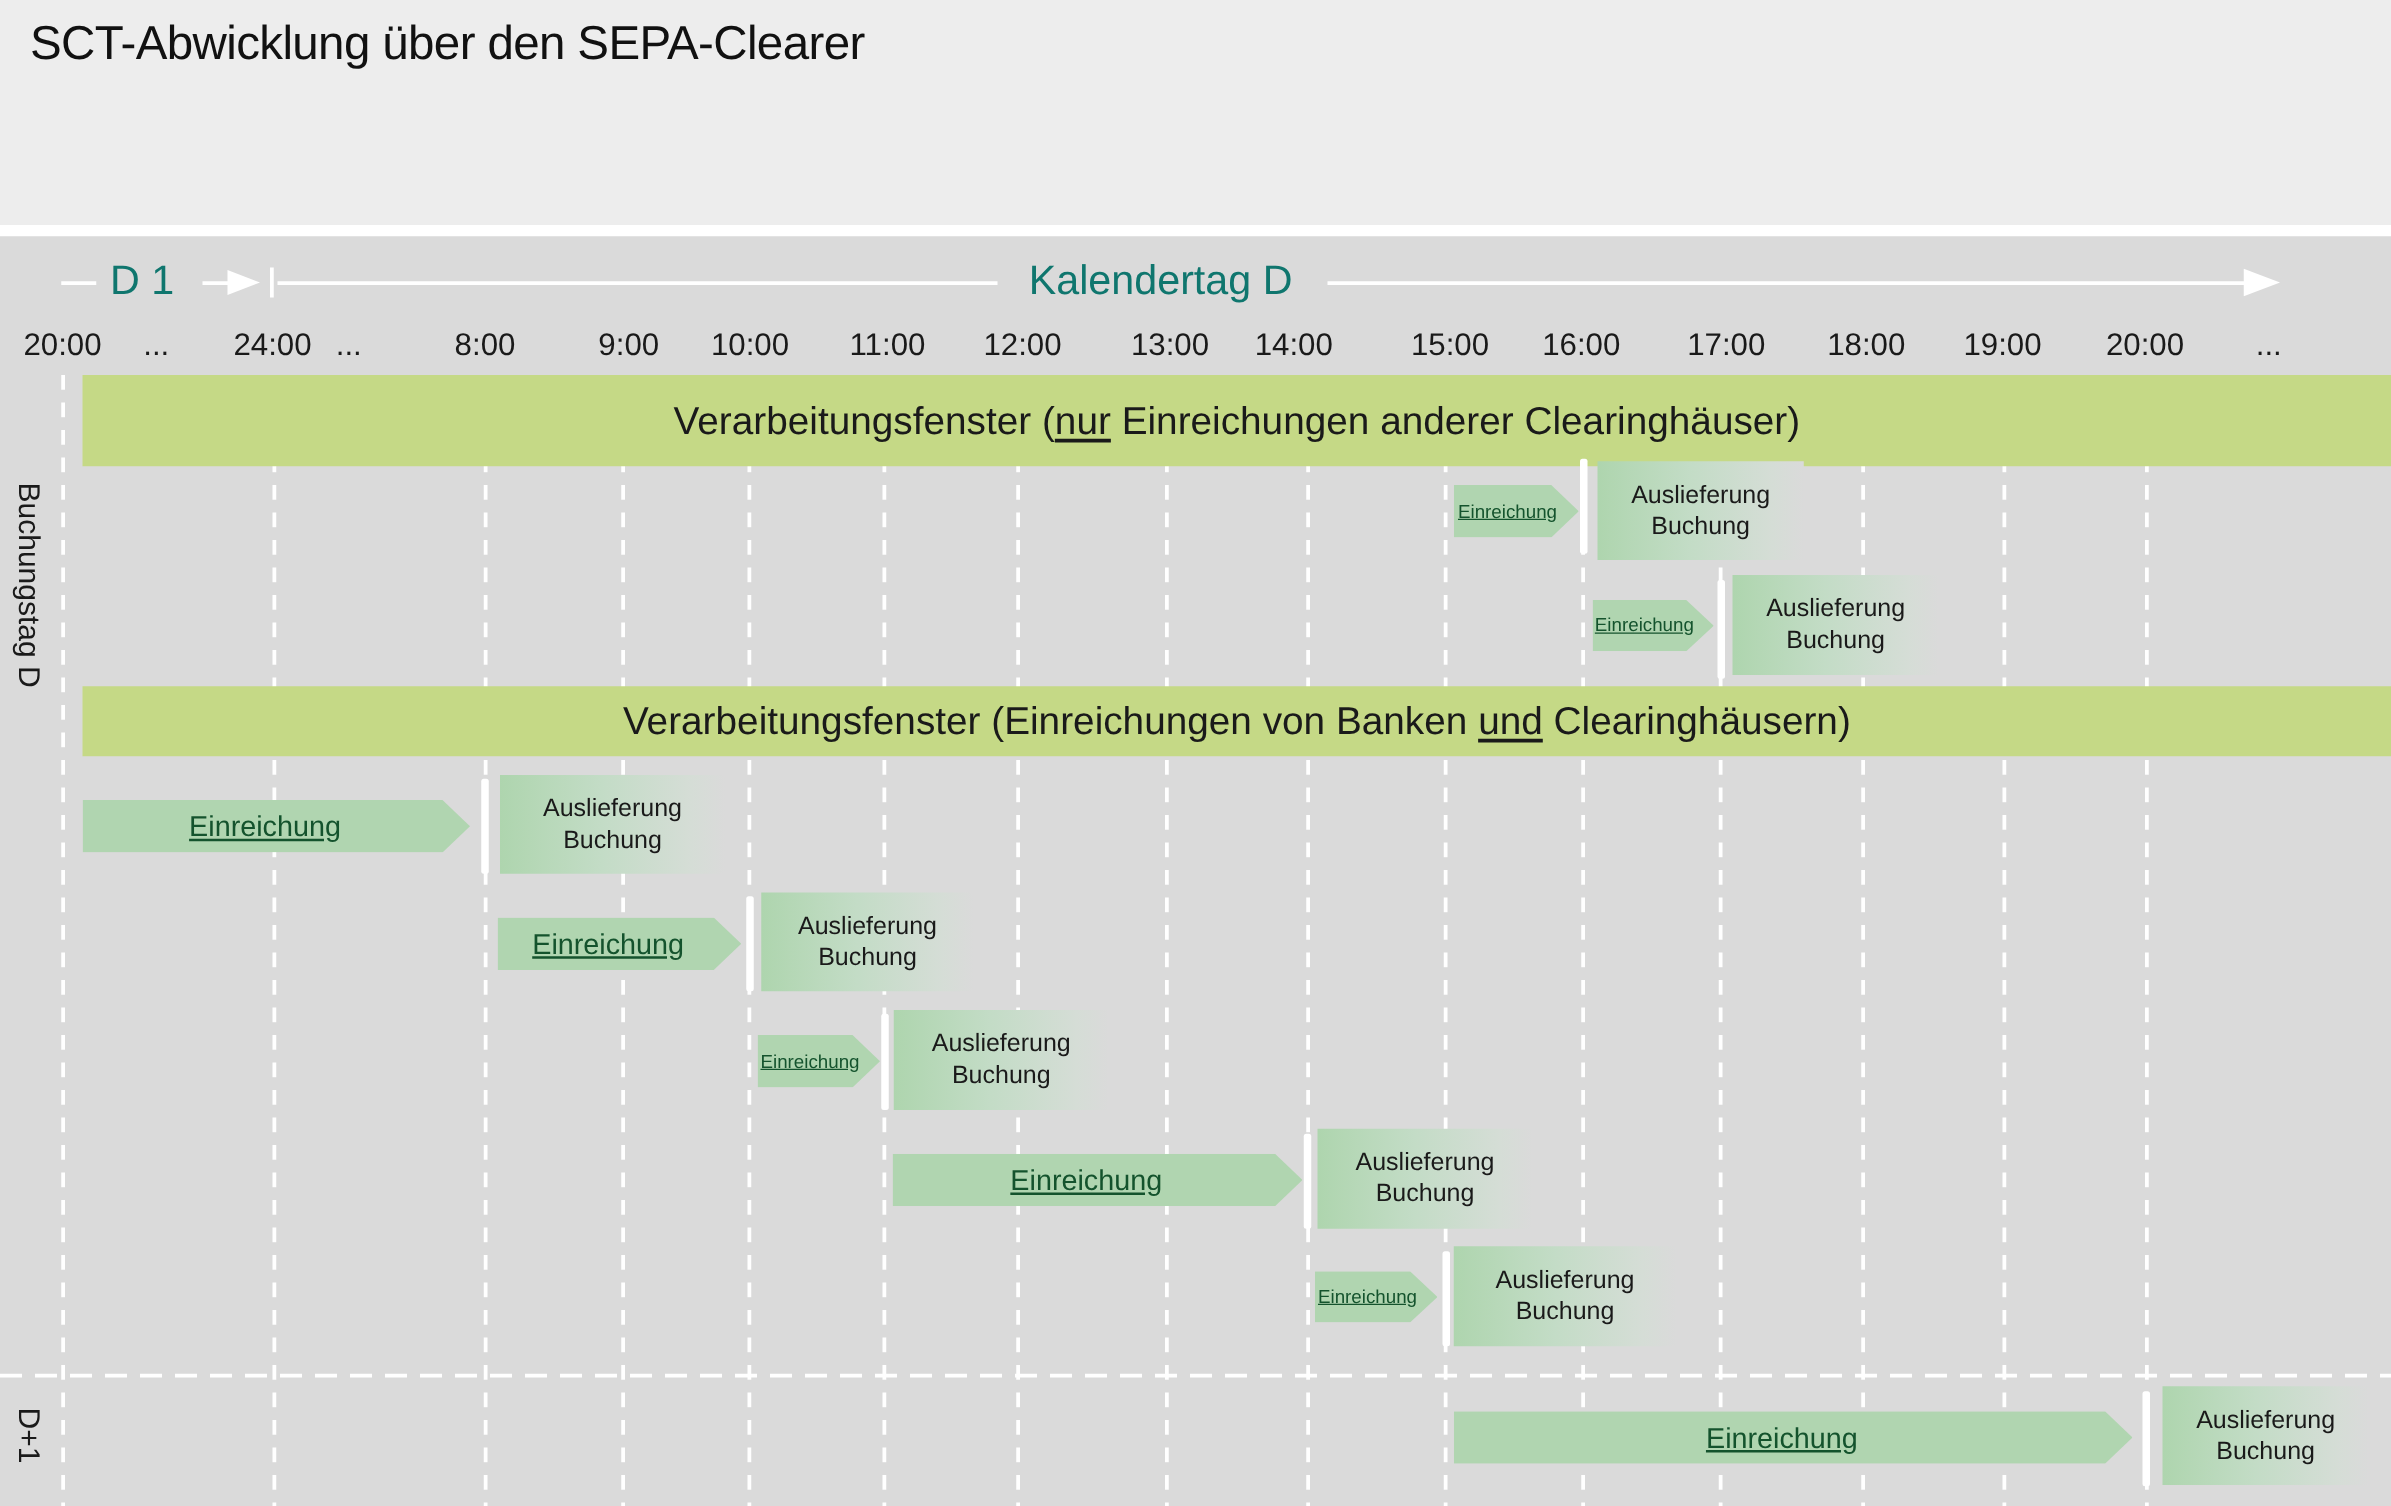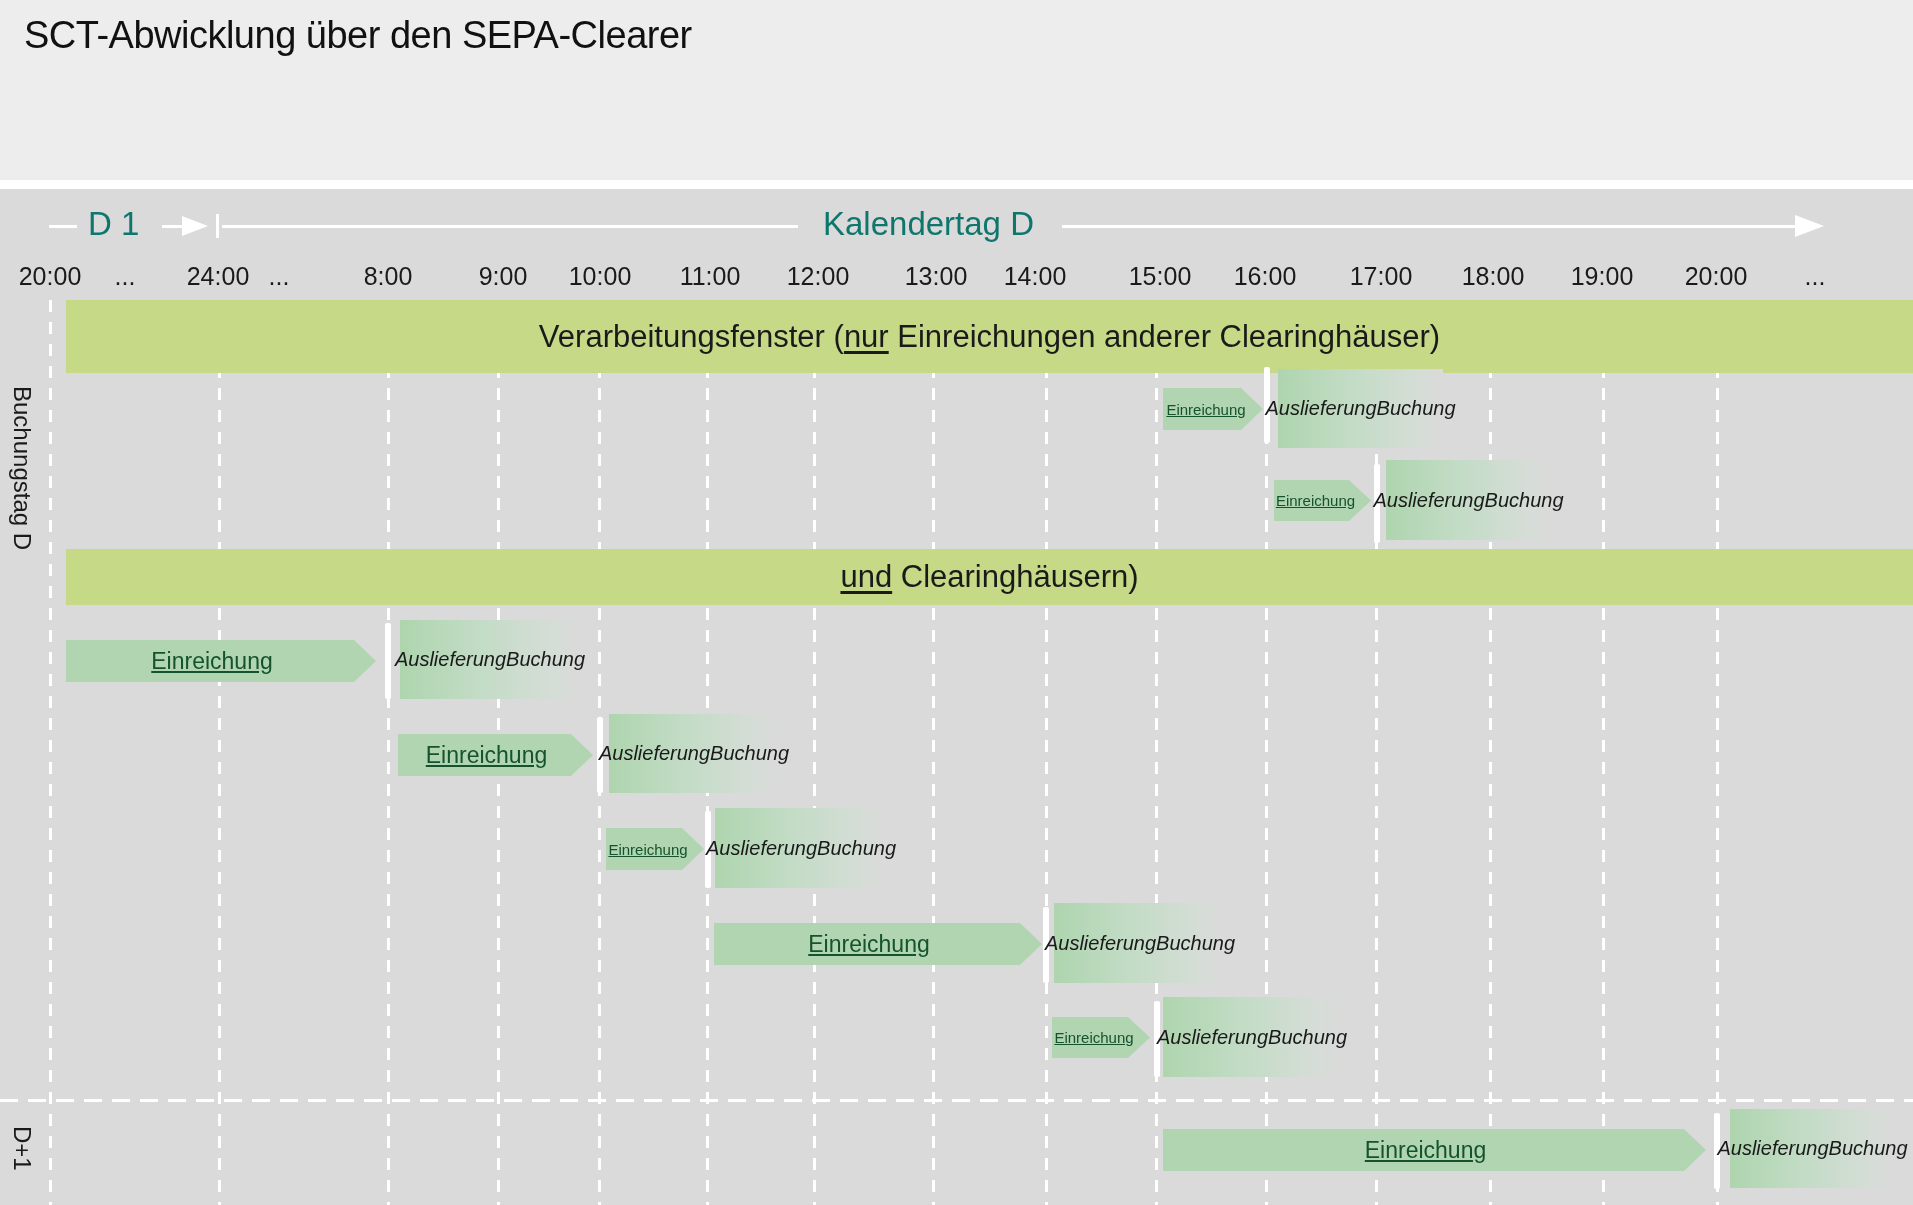--- a/index.html
+++ b/index.html
@@ -11,21 +11,21 @@
   .hline { position:absolute; height:3px; background:#ffffff; }
   .lbl { position:absolute; font-size:33px; color:#0f766e; white-space:nowrap; }
   .tick { position:absolute; font-size:25px; color:#1a1a1a; white-space:nowrap; transform:translateX(-50%); }
   .vgrid { position:absolute; width:3px; background-image:linear-gradient(to bottom,#ffffff 0,#ffffff 12px,transparent 12px,transparent 22px); background-size:3px 22px; }
   .hsep { position:absolute; height:3px; background-image:linear-gradient(to right,#ffffff 0,#ffffff 18px,transparent 18px,transparent 28px); background-size:28px 3px; }
   .band { position:absolute; background:#c5d986; display:flex; align-items:center; justify-content:center; font-size:31px; color:#1a1a1a; white-space:nowrap; }
   .band u { text-decoration:underline; text-underline-offset:4px; }
   .arrow { position:absolute; background:#b0d5b0; clip-path:polygon(0 0, calc(100% - 22px) 0, 100% 50%, calc(100% - 22px) 100%, 0 100%); display:flex; align-items:center; justify-content:center; color:#14532d; white-space:nowrap; padding-right:18px; box-sizing:border-box;text-decoration:underline; }
   .arrow.big { font-size:23px; }
   .arrow.small { font-size:15px; padding-right:14px; }
-  .box { position:absolute; background:linear-gradient(to right,#aed5ae 0%,#c3dcc6 45%,#d5ddd6 85%,#dadada 100%); display:flex; flex-direction:row; align-items:center; justify-content:center; font-size:20px; line-height:25px; color:#1a1a1a; text-align:right;font-style:italic; }
+  .box { position:absolute; background:linear-gradient(to right,#aed5ae 0%,#c3dcc6 45%,#d5ddd6 85%,#dadada 100%); display:flex; flex-direction:column; align-items:center; justify-content:center; font-size:20px; line-height:25px; color:#1a1a1a; text-align:right; }
   .divider { position:absolute; width:6px; background:#ffffff; border-radius:2px; }
   .vtext { position:absolute; font-size:24px; color:#1a1a1a; white-space:nowrap; transform-origin:0 0; transform:rotate(90deg); }
 </style>
 </head>
 <body>
 
 <div class="topband"></div>
 <div class="title">SCT-Abwicklung über den SEPA-Clearer</div>
 <div class="area"></div>
 
@@ -78,20 +78,21 @@
 
 <div class="vtext" style="left:36px;top:386px;">Buchungstag D</div>
 <div class="vtext" style="left:36px;top:1126px;">D+1</div>
 
 <div class="band" style="left:66px;top:300px;width:1847px;height:73px;">
   <span style="white-space:pre;">Verarbeitungsfenster (</span>
     <u>nur</u>
     <span style="white-space:pre;"> Einreichungen anderer Clearinghäuser)</span>
 </div>
 <div class="band" style="left:66px;top:549px;width:1847px;height:56px;">
+  <span style="white-space:pre;">Verarbeitungsfenster (Einreichungen von Banken </span>
     <u>und</u>
     <span style="white-space:pre;"> Clearinghäusern)</span>
 </div>
 
 <div class="arrow small" style="left:1163px;top:388px;width:100px;height:42px;">Einreichung</div>
 <div class="divider" style="left:1264px;top:367px;height:76px;"></div>
 <div class="box" style="left:1278px;top:369px;width:165px;height:79px;">
   <span>Auslieferung</span>
   <span>Buchung</span>
 </div>

